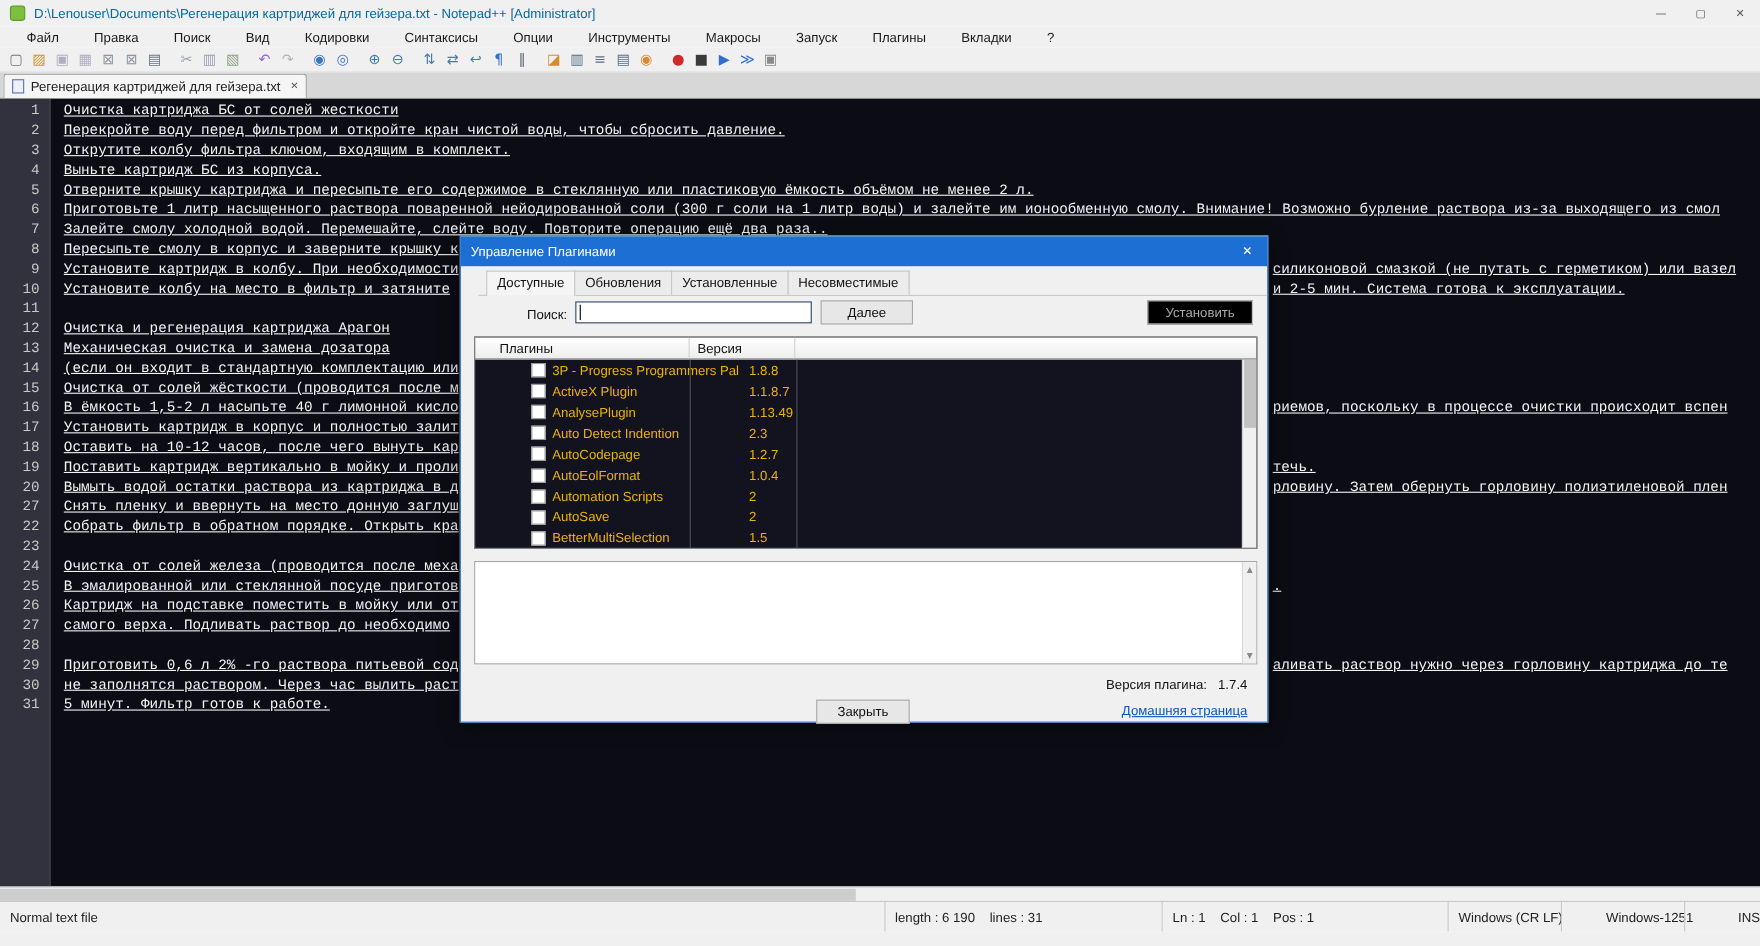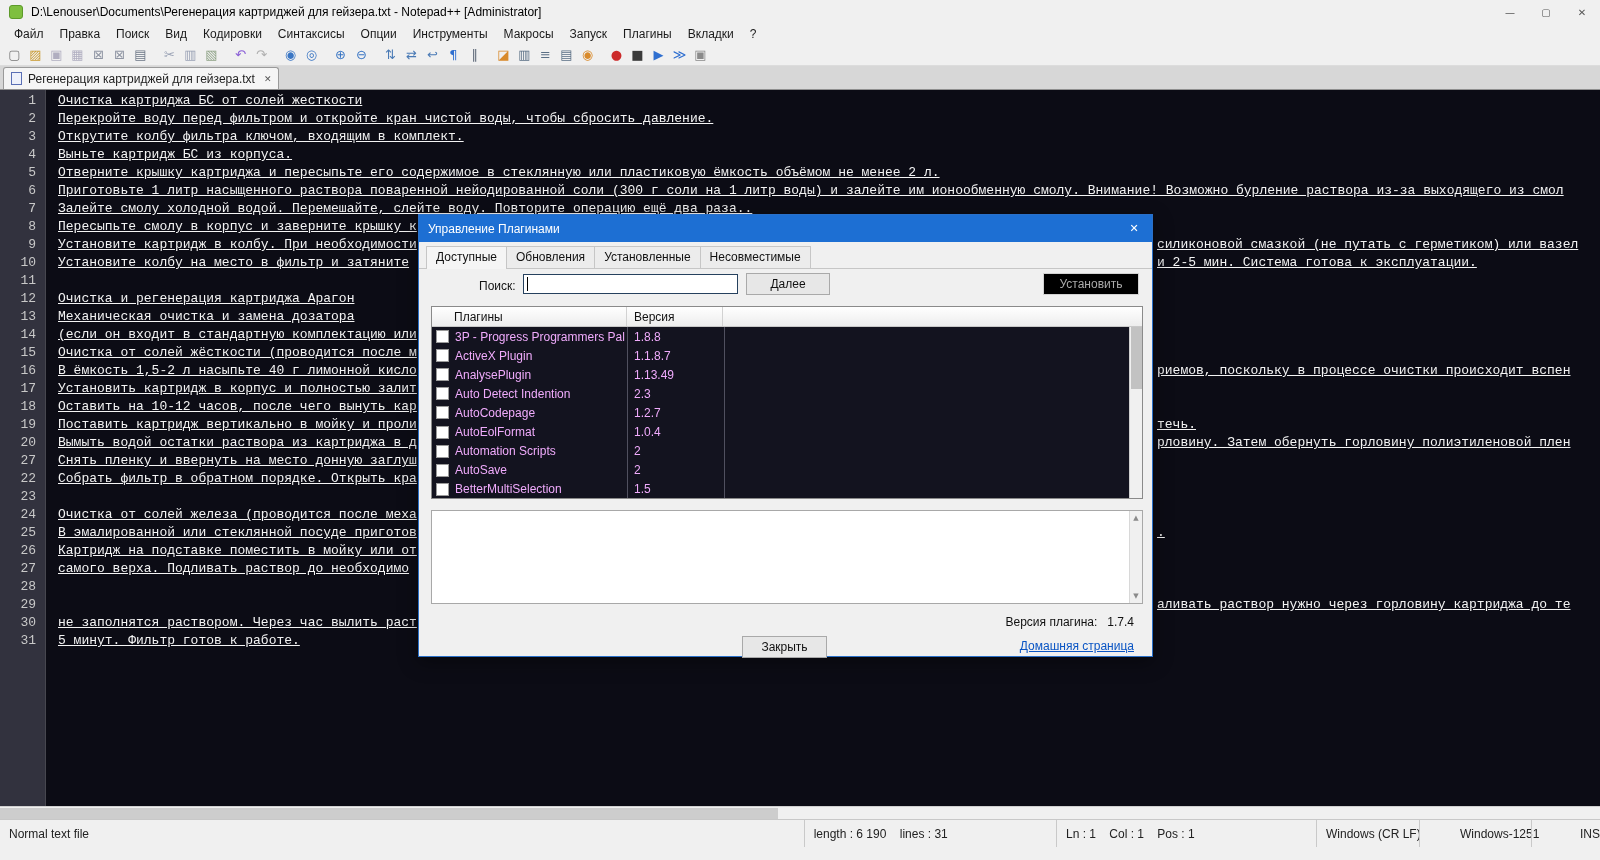--- a/index.html
+++ b/index.html
@@ -3,25 +3,25 @@
 <meta charset="utf-8">
 <style>
   * { box-sizing: border-box; margin: 0; padding: 0; }
   html,body { width:1600px; height:860px; }
   body { position:relative; overflow:hidden; background:#ffffff; font-family:"Liberation Sans", sans-serif; }
   .glyph { font-family:"DejaVu Sans", sans-serif; }
 
   
   .titlebar { position:absolute; top:0; left:0; right:0; height:24px; background:#f0f0f0; display:flex; align-items:center; }
   .app-icon { width:14px; height:14px; margin:0 8px 0 9px; background:#7ebf3f; border-radius:3px; border:1px solid #5d9a2a; }
-  .title-text { font-size:12px; color:#000000; white-space:pre; }
+  .title-text { font-size:12px; color:#0369a1; white-space:pre; }
   .win-controls { margin-left:auto; display:flex; height:100%; }
   .win-btn { width:36px; display:flex; align-items:center; justify-content:center; font-size:10px; color:#555; }
 
-  .menubar { position:absolute; top:24px; left:0; right:0; height:19px; background:#f0f0f0; display:flex; align-items:center; padding-left:6px; }
+  .menubar { position:absolute; top:24px; left:0; right:0; height:19px; background:#f0f0f0; display:flex; align-items:center; padding-left:16px;gap:16px; }
   .menu-item { font-size:12px; color:#1a1a1a; padding:2px 8px; white-space:pre; }
 
   .toolbar { position:absolute; top:43px; left:0; right:0; height:23px; background:#f0f0f0; border-bottom:1px solid #dcdcdc; display:flex; align-items:center; padding-left:4px; }
   .tb-icon { width:19px; height:19px; display:flex; align-items:center; justify-content:center; font-size:13px; margin:0 1px; font-family:"DejaVu Sans", sans-serif; }
   .tb-sep { width:8px; height:19px; }
 
   .tabbar { position:absolute; top:66px; left:0; right:0; height:24px; background:#d7d7d7; border-bottom:1px solid #8f8f8f; display:flex; align-items:flex-end; padding-left:3px; }
   .tab { height:22px; background:#f5f5f5; border:1px solid #9a9a9a; border-bottom:none; border-radius:3px 3px 0 0; display:flex; align-items:center; padding:0 7px; }
   .tab-icon { width:11px; height:13px; background:#eef1fb; border:1px solid #5a6fb5; margin-right:6px; }
   .tab-label { font-size:12px; color:#222; }
@@ -46,38 +46,38 @@
   .sb-pos  { width:262px;margin-left:32px; }
   .sb-eol  { width:103px; }
   .sb-enc  { width:112px;padding-left:40px; }
   .sb-ins  { flex:1;padding-left:48px; }
   .frame-bottom { position:absolute; top:847px; left:0; right:0; bottom:0; background:#f0f0f0; }
 
   
   .dialog { position:absolute; left:418px; top:214px; width:735px; height:443px; background:#f0f0f0; border:1px solid #2a70c8; box-shadow:0 5px 18px rgba(0,0,0,.4); z-index:10; }
   .dlg-title { position:absolute; top:0; left:0; right:0; height:27px; background:#1d6fd3; color:#fff; display:flex; align-items:center; padding-left:9px; font-size:12px; }
   .dlg-close { position:absolute; right:0; top:0; width:36px; height:27px; display:flex; align-items:center; justify-content:center; font-size:11px; color:#fff; }
-  .dlg-tabs { position:absolute; top:31px; left:0; right:0; height:23px; display:flex; align-items:flex-end; padding-left:7px; border-bottom:1px solid #c6c6c6; }
+  .dlg-tabs { position:absolute; top:31px; left:16px; right:0; height:23px; display:flex; align-items:flex-end; padding-left:7px; border-bottom:1px solid #c6c6c6; }
   .dlg-tab { font-size:12px; color:#111; padding:3px 9px 4px; border:1px solid #c6c6c6; border-bottom:none; background:#ececec; margin-left:-1px; }
   .dlg-tab:first-child { margin-left:0; }
   .dlg-tab.active { background:#f5f5f5; margin-bottom:-1px; padding-bottom:5px; }
 
   .search-label { position:absolute; top:64px; left:60px; font-size:12px; color:#111; }
   .search-box { position:absolute; top:59px; left:104px; width:215px; height:20px; background:#fff; border:1px solid #26415e; }
   .caret { position:absolute; left:3px; top:2px; width:1px; height:14px; background:#000; }
   .btn { font-family:inherit; font-size:12px; color:#111; background:#e7e7e7; border:1px solid #a9a9a9; }
   .next-btn { position:absolute; top:58px; left:327px; width:84px; height:22px; }
   .install-btn { position:absolute; top:58px; right:13px; width:96px; height:22px; color:#aaaaaa; background:#000000; border-color:#d2d2d2; }
 
   .plist { position:absolute; left:12px; top:91px; width:712px; height:193px; border:1px solid #8a8a8a; background:#13131f; }
   .plist-header { position:absolute; top:0; left:0; right:0; height:20px; background:linear-gradient(#ffffff,#ededed); border-bottom:1px solid #c8c8c8; display:flex; font-size:12px; color:#111; }
   .h-name { width:195px; padding:3px 0 0 22px; border-right:1px solid #d2d2d2; }
   .h-ver { width:96px; padding:3px 0 0 7px; border-right:1px solid #d2d2d2; }
   .plist-body { position:absolute; top:20px; left:0; right:13px; bottom:0; }
-  .prow { height:19.1px; display:flex; align-items:center; font-size:12px; color:#f0abfc; }
+  .prow { height:19.1px; display:flex; align-items:center; font-size:12px; color:#eab308;padding-left:47px; }
   .pcheck { width:13px; height:13px; background:#fff; border:1px solid #9a9a9a; margin-left:4px; flex:none; }
   .pname { margin-left:6px; width:172px; white-space:nowrap; overflow:hidden; }
   .pver { padding-left:7px; }
   .colsep { position:absolute; top:20px; bottom:0; width:1px; background:#50505f; }
   .colsep.c1 { left:195px; } .colsep.c2 { left:292px; }
   .plist-scroll { position:absolute; top:20px; right:0; bottom:0; width:13px; background:#f0f0f0; border-left:1px solid #d0d0d0; }
   .pthumb { position:absolute; top:0; left:1px; width:11px; height:62px; background:#c2c2c2; }
 
   .pdesc { position:absolute; left:12px; top:295px; width:712px; height:94px; background:#fff; border:1px solid #a8a8a8; }
   .vscroll { position:absolute; top:0; right:0; bottom:0; width:13px; background:#f0f0f0; border-left:1px solid #d8d8d8; }
@@ -190,21 +190,21 @@
       <div class="ed-line"><span class="num">19</span><span class="code">Поставить картридж вертикально в мойку и проли</span><span class="code code-r">течь.</span></div>
       <div class="ed-line"><span class="num">20</span><span class="code code-r">рловину. Затем обернуть горловину полиэтиленовой плен</span><span class="code">Вымыть водой остатки раствора из картриджа в д</span></div>
       <div class="ed-line"><span class="num">27</span><span class="code">Снять пленку и ввернуть на место донную заглуш</span></div>
       <div class="ed-line"><span class="num">22</span><span class="code">Собрать фильтр в обратном порядке. Открыть кра</span></div>
       <div class="ed-line"><span class="num">23</span><span class="code"></span></div>
       <div class="ed-line"><span class="num">24</span><span class="code">Очистка от солей железа (проводится после меха</span></div>
       <div class="ed-line"><span class="num">25</span><span class="code">В эмалированной или стеклянной посуде приготов</span><span class="code code-r">.</span></div>
       <div class="ed-line"><span class="num">26</span><span class="code">Картридж на подставке поместить в мойку или от</span></div>
       <div class="ed-line"><span class="num">27</span><span class="code">самого верха. Подливать раствор до необходимо</span></div>
       <div class="ed-line"><span class="num">28</span><span class="code"></span></div>
-      <div class="ed-line"><span class="num">29</span><span class="code code-r">аливать раствор нужно через горловину картриджа до те</span></div>
+      <div class="ed-line"><span class="num">29</span><span class="code">Приготовить 0,6 л 2% -го раствора питьевой сод</span><span class="code code-r">аливать раствор нужно через горловину картриджа до те</span></div>
       <div class="ed-line"><span class="num">30</span><span class="code">не заполнятся раствором. Через час вылить раст</span></div>
       <div class="ed-line"><span class="num">31</span><span class="code">5 минут. Фильтр готов к работе.</span></div>
     </div>
 </div>
 
 <div class="hscroll">
   <div class="hthumb"></div>
 </div>
 
 <div class="statusbar">

